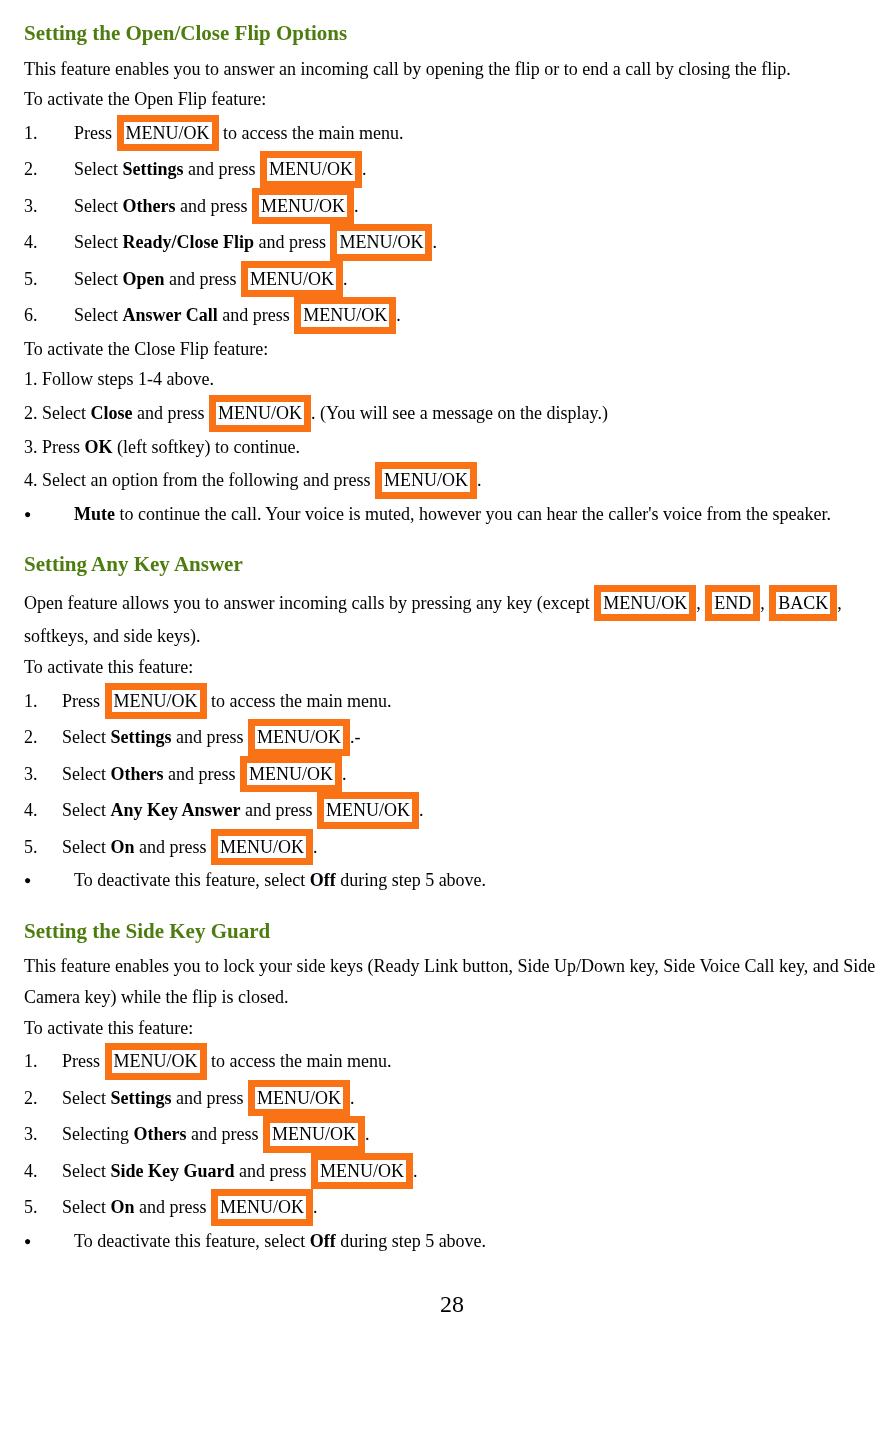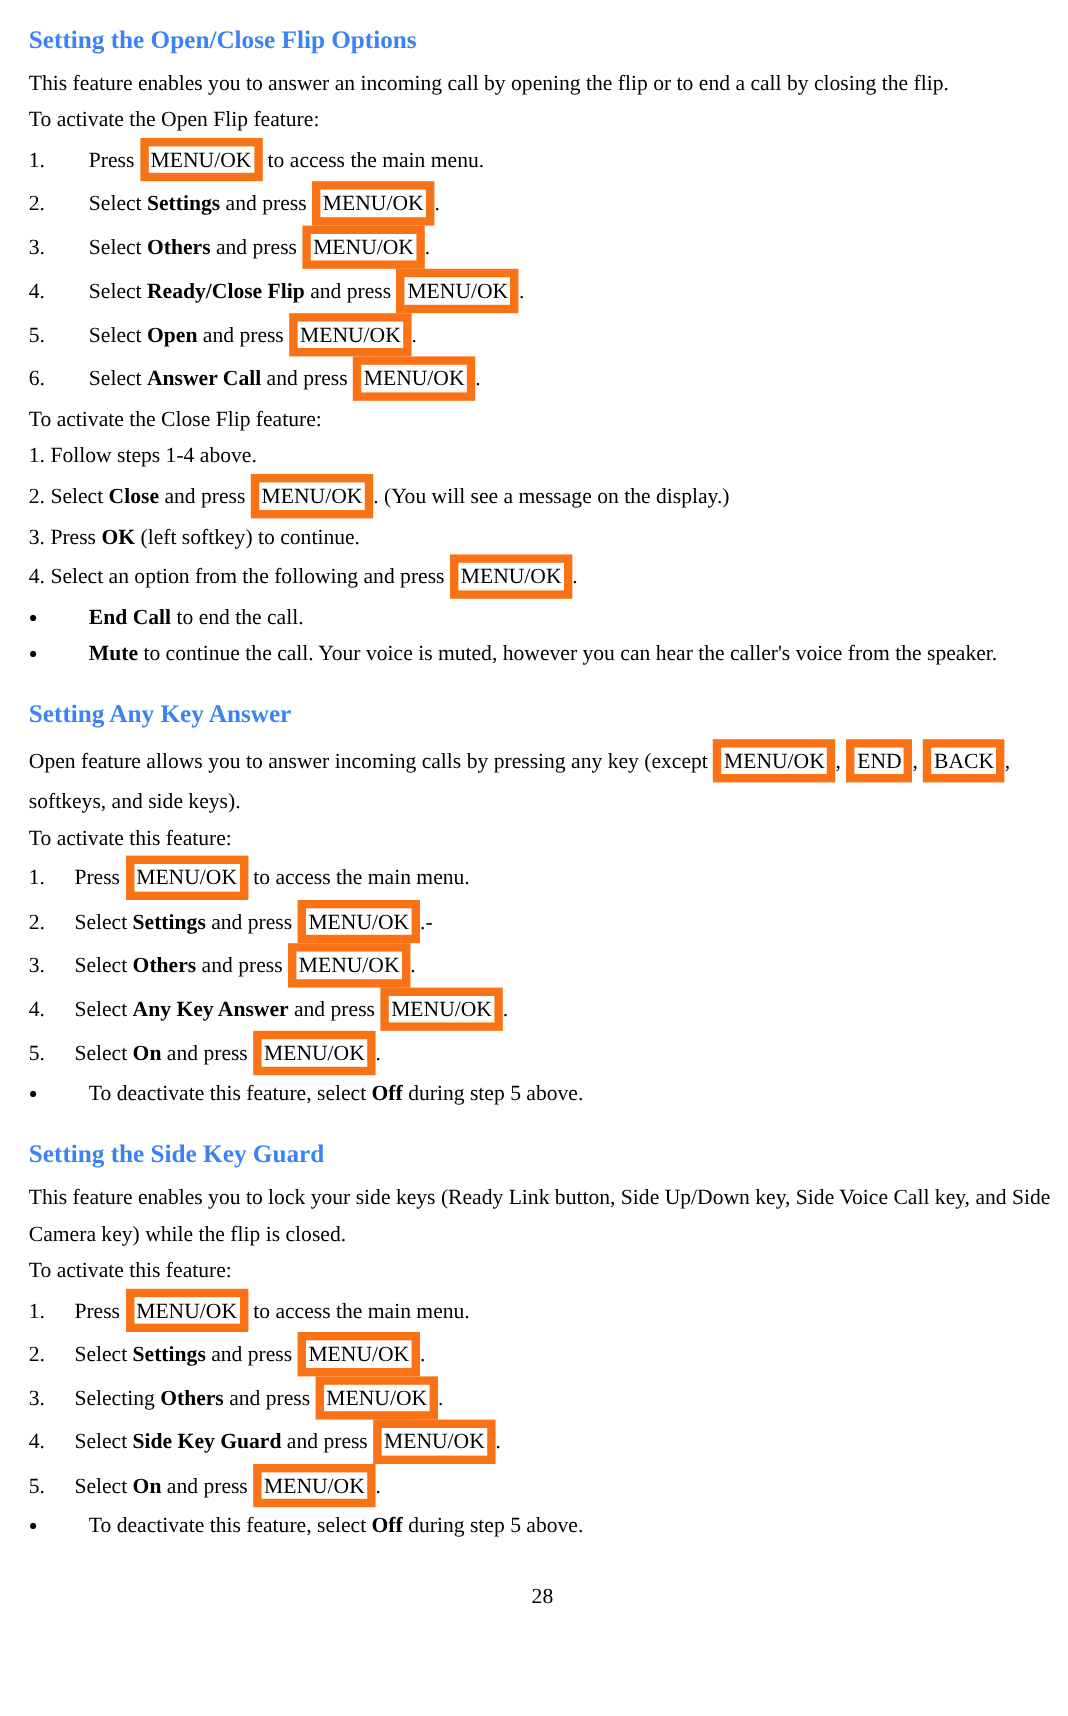--- a/index.html
+++ b/index.html
@@ -7,21 +7,21 @@
     font-size: 18px;
     line-height: 1.7;
     color: #000;
     background: #fff;
     margin: 0;
     padding: 16px 10px 40px 24px;
     width: 890px;
     box-sizing: border-box;
   }
   .heading {
-    color: #3b82f6;
+    color: #4d7c0f;
     font-weight: bold;
     font-size: 21px;
     margin: 0 0 2px 0;
   }
   .heading.spaced { margin-top: 18px; }
   p { margin: 0; }
   .list { margin: 0; padding: 0; }
   .list-item {
     display: flex;
     align-items: baseline;
@@ -34,21 +34,21 @@
   b { font-weight: bold; }
   .boxed {
     border: 7px solid #f97316;
     padding: 0 2px;
     display: inline-block;
     line-height: 1.25;
   }
   .page-num {
     text-align: center;
     margin-top: 28px;
-    font-size: 18px;
+    font-size: 24px;
   }
 </style>
 </head>
 <body>
 
 <p class="heading">Setting the Open/Close Flip Options</p>
 <p>This feature enables you to answer an incoming call by opening the flip or to end a call by closing the flip.</p>
 <p>To activate the Open Flip feature:</p>
 
 <div class="list">
@@ -78,24 +78,20 @@
   </div>
 </div>
 
 <p>To activate the Close Flip feature:</p>
 <p>1. Follow steps 1-4 above.</p>
 <p><span>2. Select </span><b>Close</b><span> and press </span><span class="boxed">MENU/OK</span><span>. (You will see a message on the display.)</span></p>
 <p><span>3. Press </span><b>OK</b><span> (left softkey) to continue.</span></p>
 <p><span>4. Select an option from the following and press </span><span class="boxed">MENU/OK</span><span>.</span></p>
 
 <div class="list">
-  <div class="list-item">
-    <span class="bullet"></span>
-    <span class="content"><b>End Call</b><span> to end the call.</span></span>
-  </div>
   <div class="list-item">
     <span class="bullet"></span>
     <span class="content"><b>Mute</b><span> to continue the call. Your voice is muted, however you can hear the caller's voice from the speaker.</span></span>
   </div>
 </div>
 
 <p class="heading spaced">Setting Any Key Answer</p>
 <p><span>Open feature allows you to answer incoming calls by pressing any key (except </span><span class="boxed">MENU/OK</span><span>, </span><span class="boxed">END</span><span>, </span><span class="boxed">BACK</span><span>, softkeys, and side keys).</span></p>
 <p>To activate this feature:</p>
 

